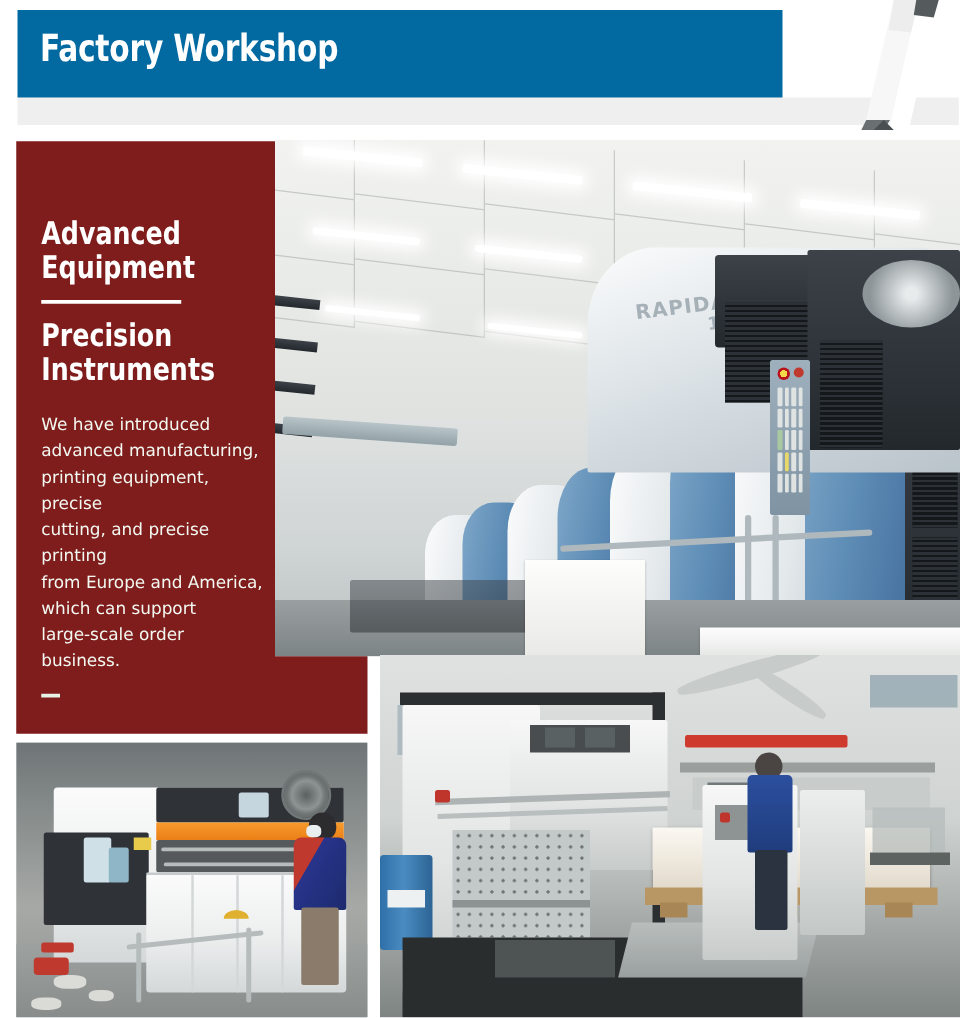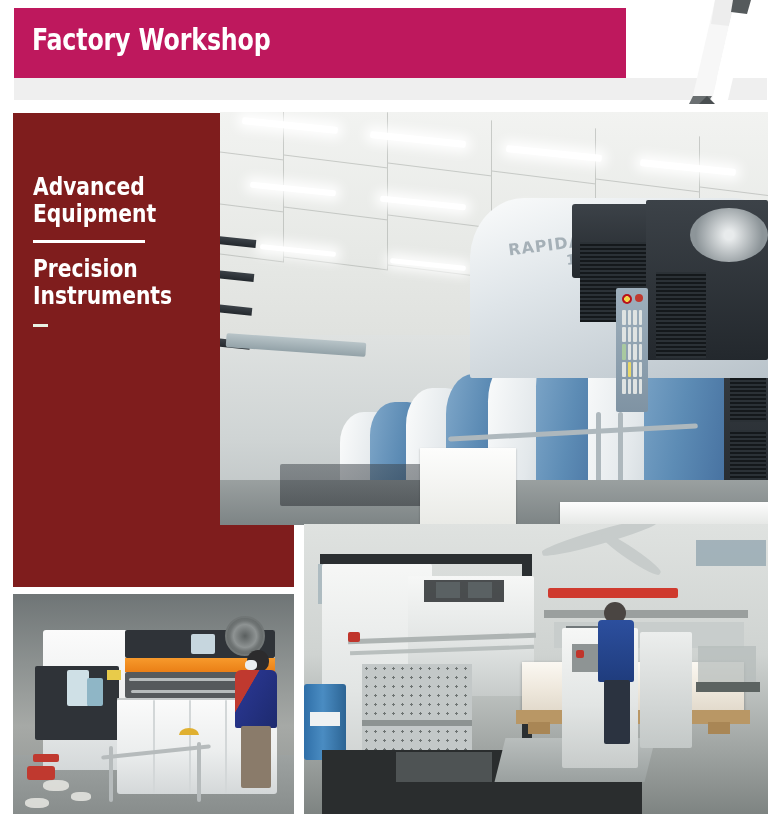--- a/index.html
+++ b/index.html
@@ -6,21 +6,21 @@
   * { margin:0; padding:0; box-sizing:border-box; }
   html,body{ background:#ffffff; }
   body{
     width:781px; height:814px; position:relative; overflow:hidden;
     font-family:"Liberation Sans", sans-serif;
   }
 
   
   .banner{
     position:absolute; left:14px; top:8px; width:612px; height:70px;
-    background:#be185d; overflow:hidden; z-index:3;
+    background:#0369a1; overflow:hidden; z-index:3;
   }
   .banner-title{
     position:absolute; left:18px; top:14px;
     font-family:"DejaVu Sans Condensed","Liberation Sans",sans-serif;
     font-weight:bold; font-size:30px; color:#ffffff;
     letter-spacing:-0.2px; white-space:nowrap;
     transform:scaleX(0.88); transform-origin:left center;
   }
   .banner-grey-strip{
     position:absolute; left:14px; top:78px; width:753px; height:22px;
@@ -219,20 +219,27 @@
   </svg>
 </div>
 
 <div class="green-panel">
   <div class="gp-inner">
     <div class="gp-head">Advanced
 Equipment</div>
     <div class="gp-rule"></div>
     <div class="gp-head2">Precision
 Instruments</div>
+    <div class="gp-body">We have introduced
+advanced manufacturing,
+printing equipment, precise
+cutting, and precise printing
+from Europe and America,
+which can support
+large-scale order business.</div>
     <div class="gp-dash"></div>
   </div>
 </div>
 
 <div class="photo photo-main">
   <div class="pm-ceiling"></div>
 
   <div class="pm-tile" style="left:-40px;  top:-14px; width:104px; height:56px; transform:skewY(7deg);"></div>
   <div class="pm-tile" style="left:64px;   top:-6px;  width:104px; height:56px; transform:skewY(7deg);"></div>
   <div class="pm-tile" style="left:168px;  top:2px;   width:104px; height:56px; transform:skewY(7deg);"></div>

